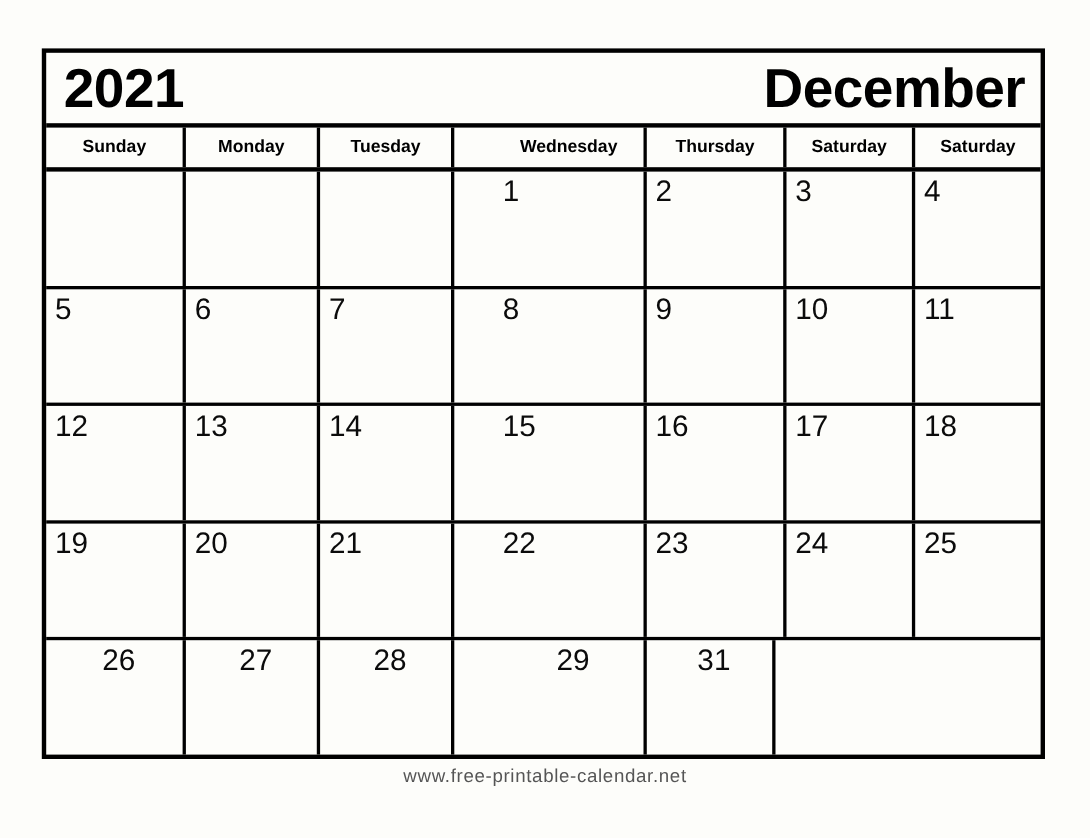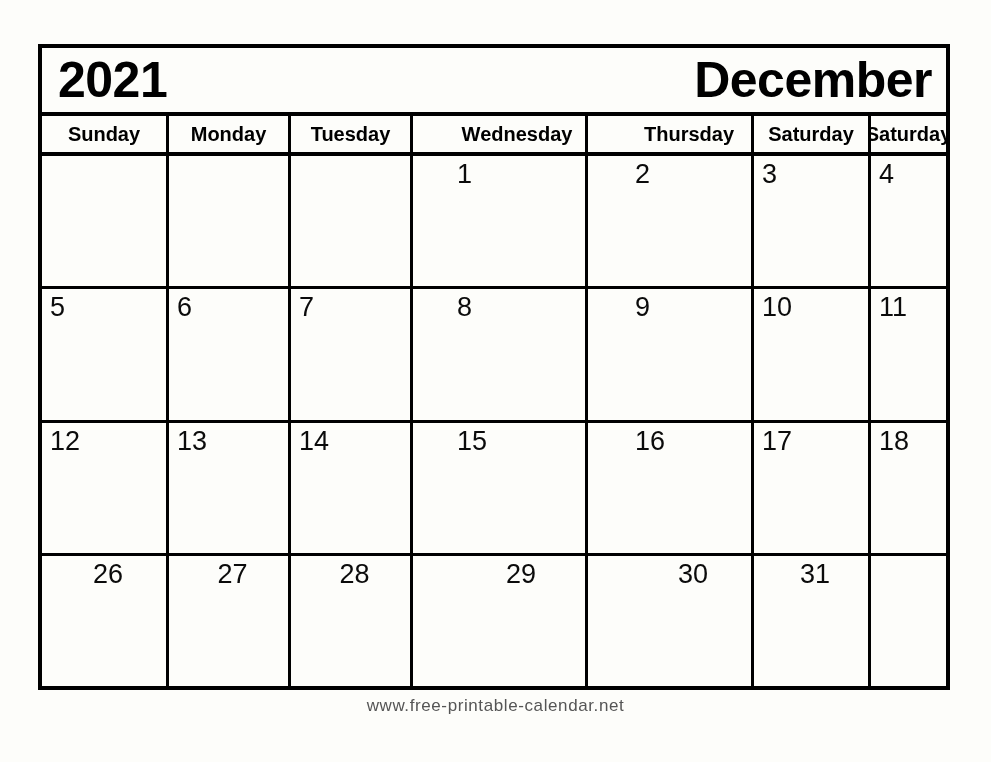--- a/index.html
+++ b/index.html
@@ -71,21 +71,21 @@
     display: flex;
     box-sizing: border-box;
     border-bottom: 4px solid #000000;
   }
   .weekday-cell {
     box-sizing: border-box;
     border-right: 3px solid #000000;
     display: flex;
     align-items: center;
     justify-content: center;
-    font-size: 20px;
+    font-size: 16px;
     font-weight: bold;
     color: #000000;
     white-space: nowrap;
     overflow: hidden;
   }
   .weekday-cell:last-child {
     border-right: none;
   }
 
   
@@ -122,21 +122,21 @@
   }
   .day-number:empty {
     display: none;
   }
 
   
   .c0 { flex: 0 0 127px; }
   .c1 { flex: 0 0 122px; }
   .c2 { flex: 0 0 122px; }
   .c3 { flex: 0 0 139px; margin-left: 36px; }
-  .c4 { flex: 0 0 127px; margin-left: 39px; }
+  .c4 { flex: 0 0 127px; }
   .c5 { flex: 0 0 117px; }
   .c6 { flex: 1 1 auto; }
 
   
   .footer {
     position: absolute;
     left: 0;
     top: 696px;
     width: 991px;
     text-align: center;
@@ -228,36 +228,56 @@
             <div class="day-number">16</div>
           </div>
         <div class="day-cell c5">
             <div class="day-number">17</div>
           </div>
         <div class="day-cell c6">
             <div class="day-number">18</div>
           </div>
       </div>
 
+      <div class="week-row">
+        <div class="day-cell c0">
+            <div class="day-number">19</div>
+          </div>
+        <div class="day-cell c1">
+            <div class="day-number">20</div>
+          </div>
+        <div class="day-cell c2">
+            <div class="day-number">21</div>
+          </div>
+        <div class="day-cell c3">
+            <div class="day-number">22</div>
+          </div>
+        <div class="day-cell c4">
+            <div class="day-number">23</div>
+          </div>
+        <div class="day-cell c5">
+            <div class="day-number">24</div>
+          </div>
+        <div class="day-cell c6">
+            <div class="day-number">25</div>
+          </div>
+      </div>
 
       <div class="week-row">
         <div class="day-cell c0">
             <div class="day-number">26</div>
           </div>
         <div class="day-cell c1">
             <div class="day-number">27</div>
           </div>
         <div class="day-cell c2">
             <div class="day-number">28</div>
           </div>
         <div class="day-cell c3">
             <div class="day-number">29</div>
-          </div>
-        <div class="day-cell c4">
-            <div class="day-number">30</div>
           </div>
         <div class="day-cell c5">
             <div class="day-number">31</div>
           </div>
         <div class="day-cell c6"></div>
       </div>
 
     </div>
   </div>
 

